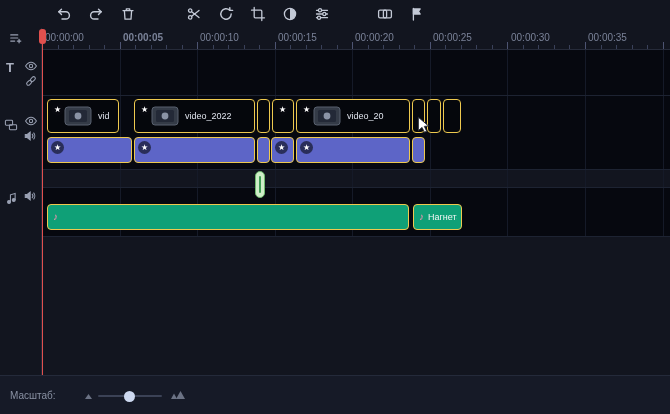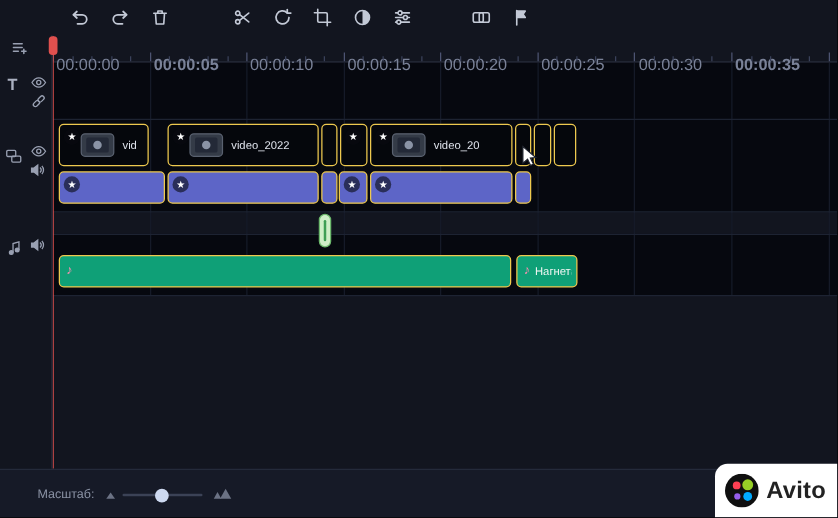--- a/index.html
+++ b/index.html
@@ -7,21 +7,21 @@
   .stage {
     position:relative; width:670px; height:414px; overflow:hidden;
     background:#12151f; font-family:"Liberation Sans", sans-serif; color:#c3c9d6;
   }
   
   .toolbar { position:absolute; left:0; top:0; width:670px; height:28px; z-index:8; }
   .tool { position:absolute; top:6px; width:16px; height:16px; color:#c3c9d6; cursor:pointer; }
   .tool svg { width:16px; height:16px; display:block; }
   
   .ruler { position:absolute; left:0; top:28px; width:670px; height:22px; border-bottom:1px solid #262b3a; z-index:3; }
-  .ruler-label { position:absolute; top:16px; font-size:13px; color:#7a8298; white-space:nowrap; }
+  .ruler-label { position:absolute; top:4px; font-size:10px; color:#7a8298; white-space:nowrap; }
   .tick { position:absolute; bottom:0; width:1px; height:4px; background:#3a415a; }
   .tick.major { height:7px; background:#4d5472; }
   
   .dark-zone { position:absolute; left:42px; width:628px; background:#06080f; z-index:1; }
   .zone-a { top:50px; height:120px; }
   .zone-b { top:187px; height:49px; }
   .grid-wrap { position:absolute; left:42px; top:50px; width:628px; height:186px; z-index:2; }
   .gridline { position:absolute; top:0; bottom:0; width:1px; background:#151a28; }
   .hline { position:absolute; left:42px; width:628px; height:1px; background:#1d2332; z-index:2; }
   
@@ -47,21 +47,21 @@
   .vlabel { position:absolute; left:50px; top:50%; transform:translateY(-50%); font-size:9px; color:#dfe3ec; white-space:nowrap; }
   .note-icon { font-size:10px; color:#ff8fb3; flex:0 0 auto; line-height:1; }
   .mlabel { font-size:9px; color:#f2f6f4; white-space:nowrap; overflow:hidden; }
   
   .gap-marker { position:absolute; left:255px; top:171px; width:10px; height:27px; background:#cfeec8; border:1px solid #6db96d; border-radius:5px; z-index:5; }
   .gap-marker-stripe { position:absolute; left:50%; margin-left:-1px; top:4px; bottom:4px; width:2px; background:#3f9e55; border-radius:1px; }
   
   .mouse-cursor { position:absolute; left:416px; top:116px; width:14px; height:16px; z-index:9; }
   
   .bottombar { position:absolute; left:0; bottom:0; width:670px; height:39px; background:#161a27; border-top:1px solid #242a3a; z-index:8; }
-  .scale-label { position:absolute; left:10px; top:14px; font-size:10px; color:#8a92a4;margin-left:20px; }
+  .scale-label { position:absolute; left:10px; top:14px; font-size:10px; color:#8a92a4; }
   .zoom-out-icon { position:absolute; left:84px; top:16px; width:10px; height:8px; color:#6b7284; cursor:pointer; }
   .zoom-in-icon { position:absolute; left:170px; top:14px; width:16px; height:10px; color:#6b7284; cursor:pointer; }
   .zoom-out-icon svg, .zoom-in-icon svg { display:block; width:100%; height:100%; }
   .slider-track { position:absolute; left:98px; top:19px; width:64px; height:2px; background:#3b4256; border-radius:1px; cursor:pointer; }
   .slider-thumb { position:absolute; left:26px; top:-4.5px; width:11px; height:11px; border-radius:50%; background:#cdd9f0; cursor:grab; }
   .duration { position:absolute; right:106px; top:15px; font-size:9.5px; color:#8a92a4; white-space:nowrap; }
   .duration span { margin-left:3px; }
   
   .avito { position:absolute; right:0; bottom:0; width:98px; height:43px; background:#ffffff; border-top-left-radius:10px; display:flex; align-items:center; gap:6px; padding-left:8px; z-index:10; }
   .avito-logo { width:27px; height:27px; }
@@ -140,21 +140,21 @@
 
   <div class="ruler">
     <div>
         <div class="ruler-label" style="left: 45px;">00:00:00</div>
         <div class="ruler-label" style="left: 123px; font-weight: bold;">00:00:05</div>
         <div class="ruler-label" style="left: 200px;">00:00:10</div>
         <div class="ruler-label" style="left: 278px;">00:00:15</div>
         <div class="ruler-label" style="left: 355px;">00:00:20</div>
         <div class="ruler-label" style="left: 433px;">00:00:25</div>
         <div class="ruler-label" style="left: 511px;">00:00:30</div>
-        <div class="ruler-label" style="left: 588px; font-weight: bold;">00:00:35</div>
+        <div class="ruler-label" style="left: 588px;">00:00:35</div>
       </div>
     <div>
         <div class="tick major" style="left: 42px;"></div>
         <div class="tick" style="left: 57.5143px;"></div>
         <div class="tick" style="left: 73.0286px;"></div>
         <div class="tick" style="left: 88.5429px;"></div>
         <div class="tick" style="left: 104.057px;"></div>
         <div class="tick major" style="left: 119.571px;"></div>
         <div class="tick" style="left: 135.086px;"></div>
         <div class="tick" style="left: 150.6px;"></div>
@@ -359,26 +359,14 @@
       <div class="slider-thumb"></div>
     </div>
     <span class="zoom-in-icon">
         <svg viewBox="0 0 16 10">
           <path d="M1 9 4 3.5 7 9z" fill="currentColor"></path>
           <path d="M6 9 10.5 1 15 9z" fill="currentColor"></path>
         </svg>
       </span>
   </div>
 
-  <div class="avito">
-    <span class="avito-logo">
-        <svg viewBox="0 0 26 26">
-          <circle cx="13" cy="13" r="13" fill="#0f0f0f"></circle>
-          <circle cx="9" cy="9" r="3" fill="#ff4053"></circle>
-          <circle cx="17.5" cy="8.5" r="4.2" fill="#97cf26"></circle>
-          <circle cx="9.5" cy="17.5" r="2.4" fill="#965eeb"></circle>
-          <circle cx="17.5" cy="17.5" r="3.4" fill="#00aaff"></circle>
-        </svg>
-      </span>
-    <span class="avito-text">Avito</span>
-  </div>
 
 </div>
 
 </body></html>

